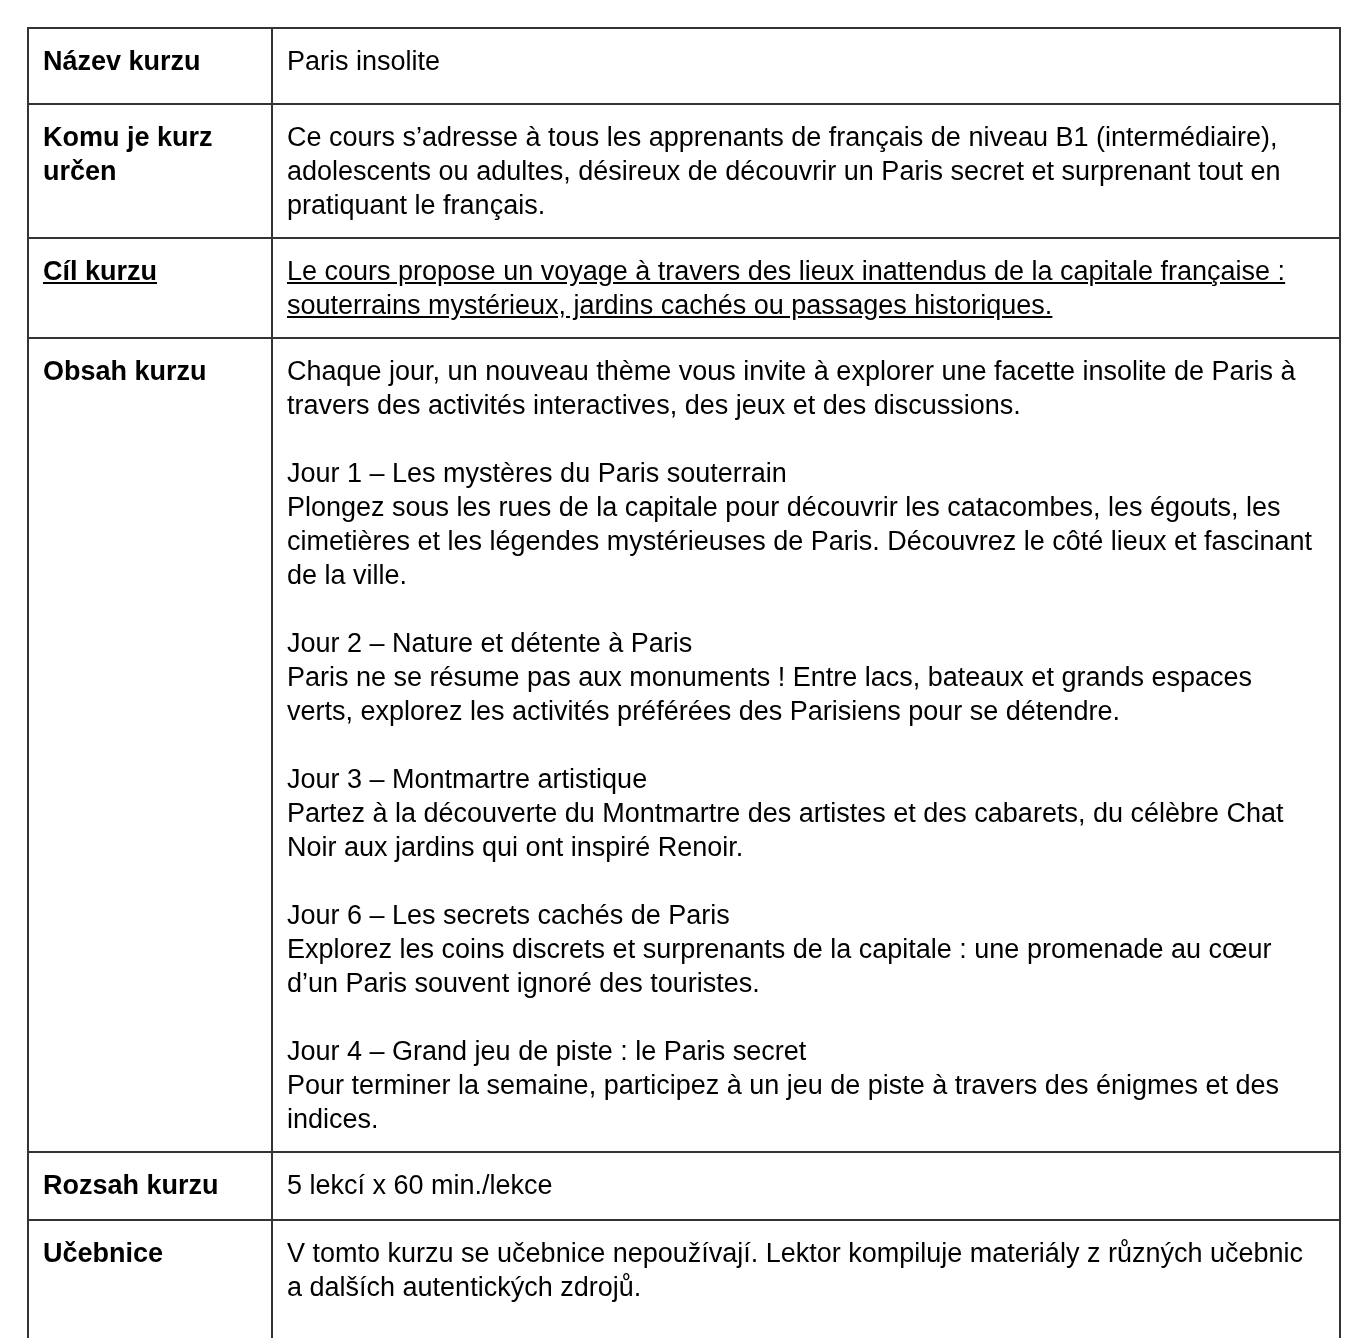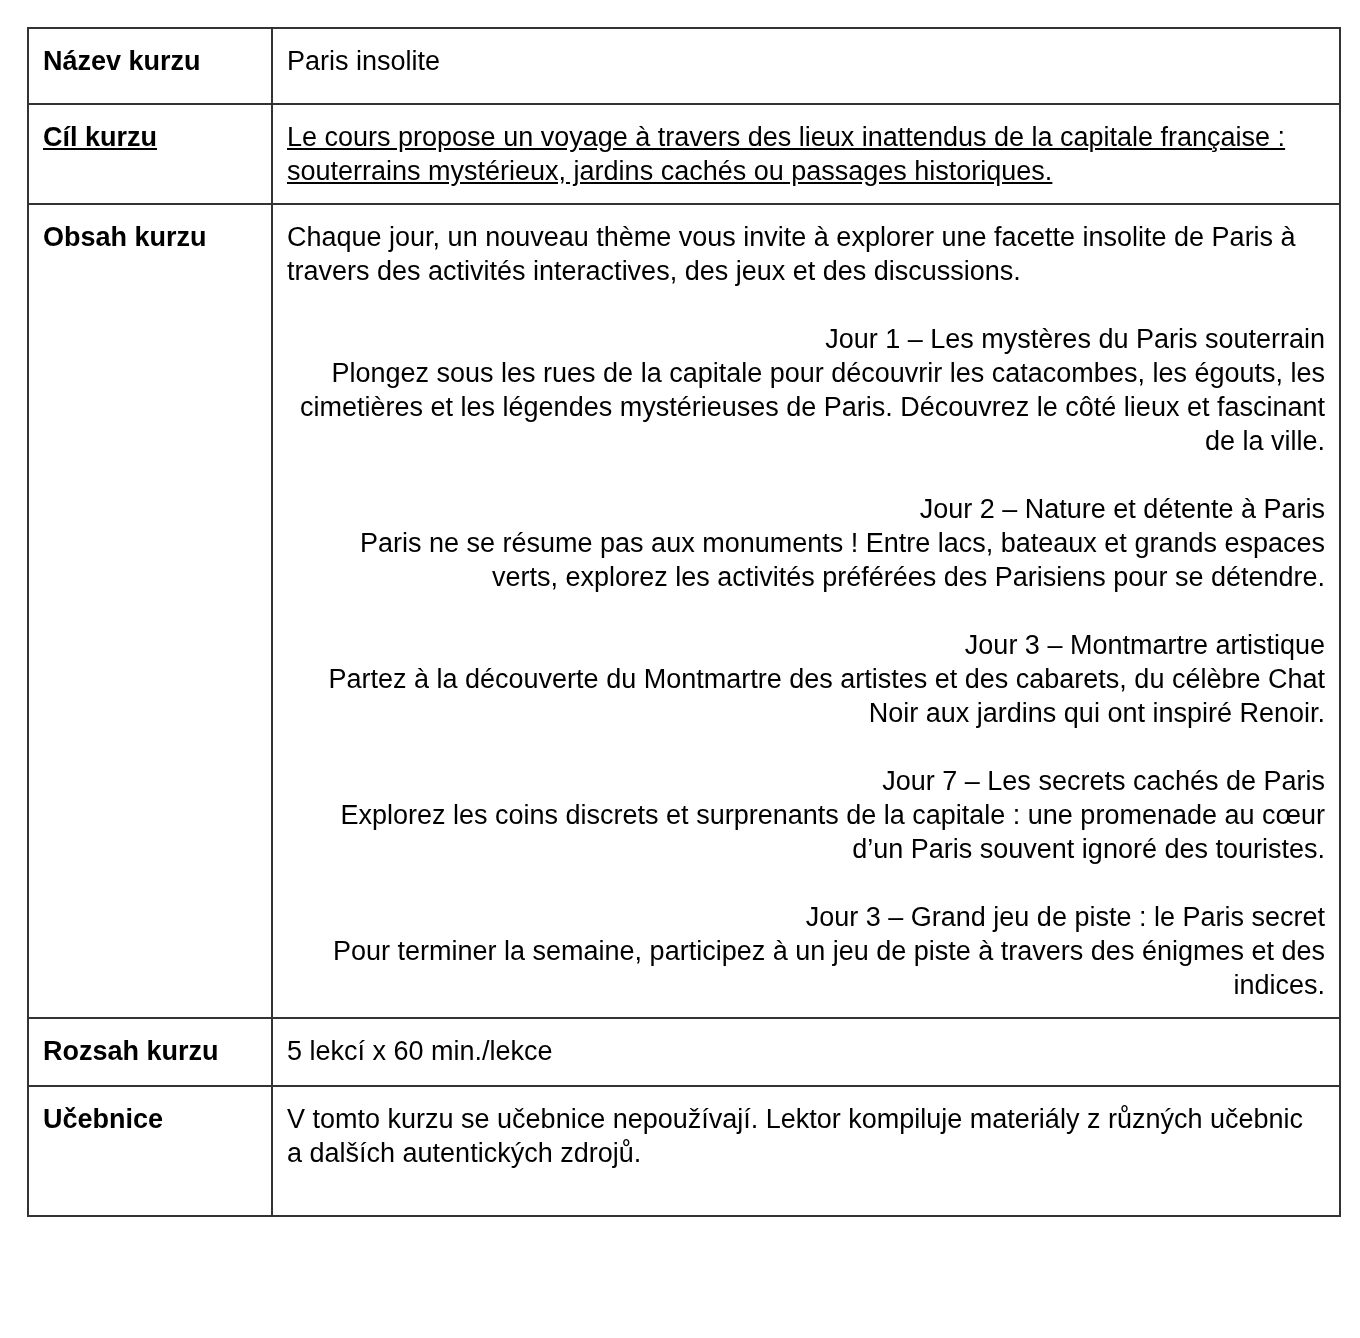--- a/index.html
+++ b/index.html
@@ -36,30 +36,34 @@
     .doc-table td.value {
     }
     .row-name td { height: 44px; }
     .row-audience td { height: 100px; }
     .row-goal td { height: 66px; text-decoration: underline; }
     .row-content td { height: 778px; }
     .row-scope td { height: 36px; margin-left: 12px; }
     .row-books td { height: 98px; }
     .para { margin: 0; }
     .day-block { margin-top: 34px; }
-    .day-title, .day-desc { display: block; text-align: right; }
+    .day-title, .day-desc { display: block; }
   </style>
 </head>
 <body>
 
 <table class="doc-table">
   <tbody>
     <tr class="row-name">
       <td class="label">Název kurzu</td>
       <td class="value">Paris insolite</td>
+    </tr>
+    <tr class="row-audience">
+      <td class="label">Komu je kurz určen</td>
+      <td class="value">Ce cours s’adresse à tous les apprenants de français de niveau B1 (intermédiaire), adolescents ou adultes, désireux de découvrir un Paris secret et surprenant tout en pratiquant le français.</td>
     </tr>
     <tr class="row-goal">
       <td class="label">Cíl kurzu</td>
       <td class="value">Le cours propose un voyage à travers des lieux inattendus de la capitale française : souterrains mystérieux, jardins cachés ou passages historiques.</td>
     </tr>
     <tr class="row-content">
       <td class="label">Obsah kurzu</td>
       <td class="value">
         <p class="para">Chaque jour, un nouveau thème vous invite à explorer une facette insolite de Paris à travers des activités interactives, des jeux et des discussions.</p>
         <div class="day-block">
@@ -68,25 +72,25 @@
         </div>
         <div class="day-block">
           <span class="day-title">Jour 2 – Nature et détente à Paris</span>
           <span class="day-desc">Paris ne se résume pas aux monuments ! Entre lacs, bateaux et grands espaces verts, explorez les activités préférées des Parisiens pour se détendre.</span>
         </div>
         <div class="day-block">
           <span class="day-title">Jour 3 – Montmartre artistique</span>
           <span class="day-desc">Partez à la découverte du Montmartre des artistes et des cabarets, du célèbre Chat Noir aux jardins qui ont inspiré Renoir.</span>
         </div>
         <div class="day-block">
-          <span class="day-title">Jour 7 – Les secrets cachés de Paris</span>
+          <span class="day-title">Jour 6 – Les secrets cachés de Paris</span>
           <span class="day-desc">Explorez les coins discrets et surprenants de la capitale : une promenade au cœur d’un Paris souvent ignoré des touristes.</span>
         </div>
         <div class="day-block">
-          <span class="day-title">Jour 3 – Grand jeu de piste : le Paris secret</span>
+          <span class="day-title">Jour 4 – Grand jeu de piste : le Paris secret</span>
           <span class="day-desc">Pour terminer la semaine, participez à un jeu de piste à travers des énigmes et des indices.</span>
         </div>
       </td>
     </tr>
     <tr class="row-scope">
       <td class="label">Rozsah kurzu</td>
       <td class="value">5 lekcí x 60 min./lekce</td>
     </tr>
     <tr class="row-books">
       <td class="label">Učebnice</td>

